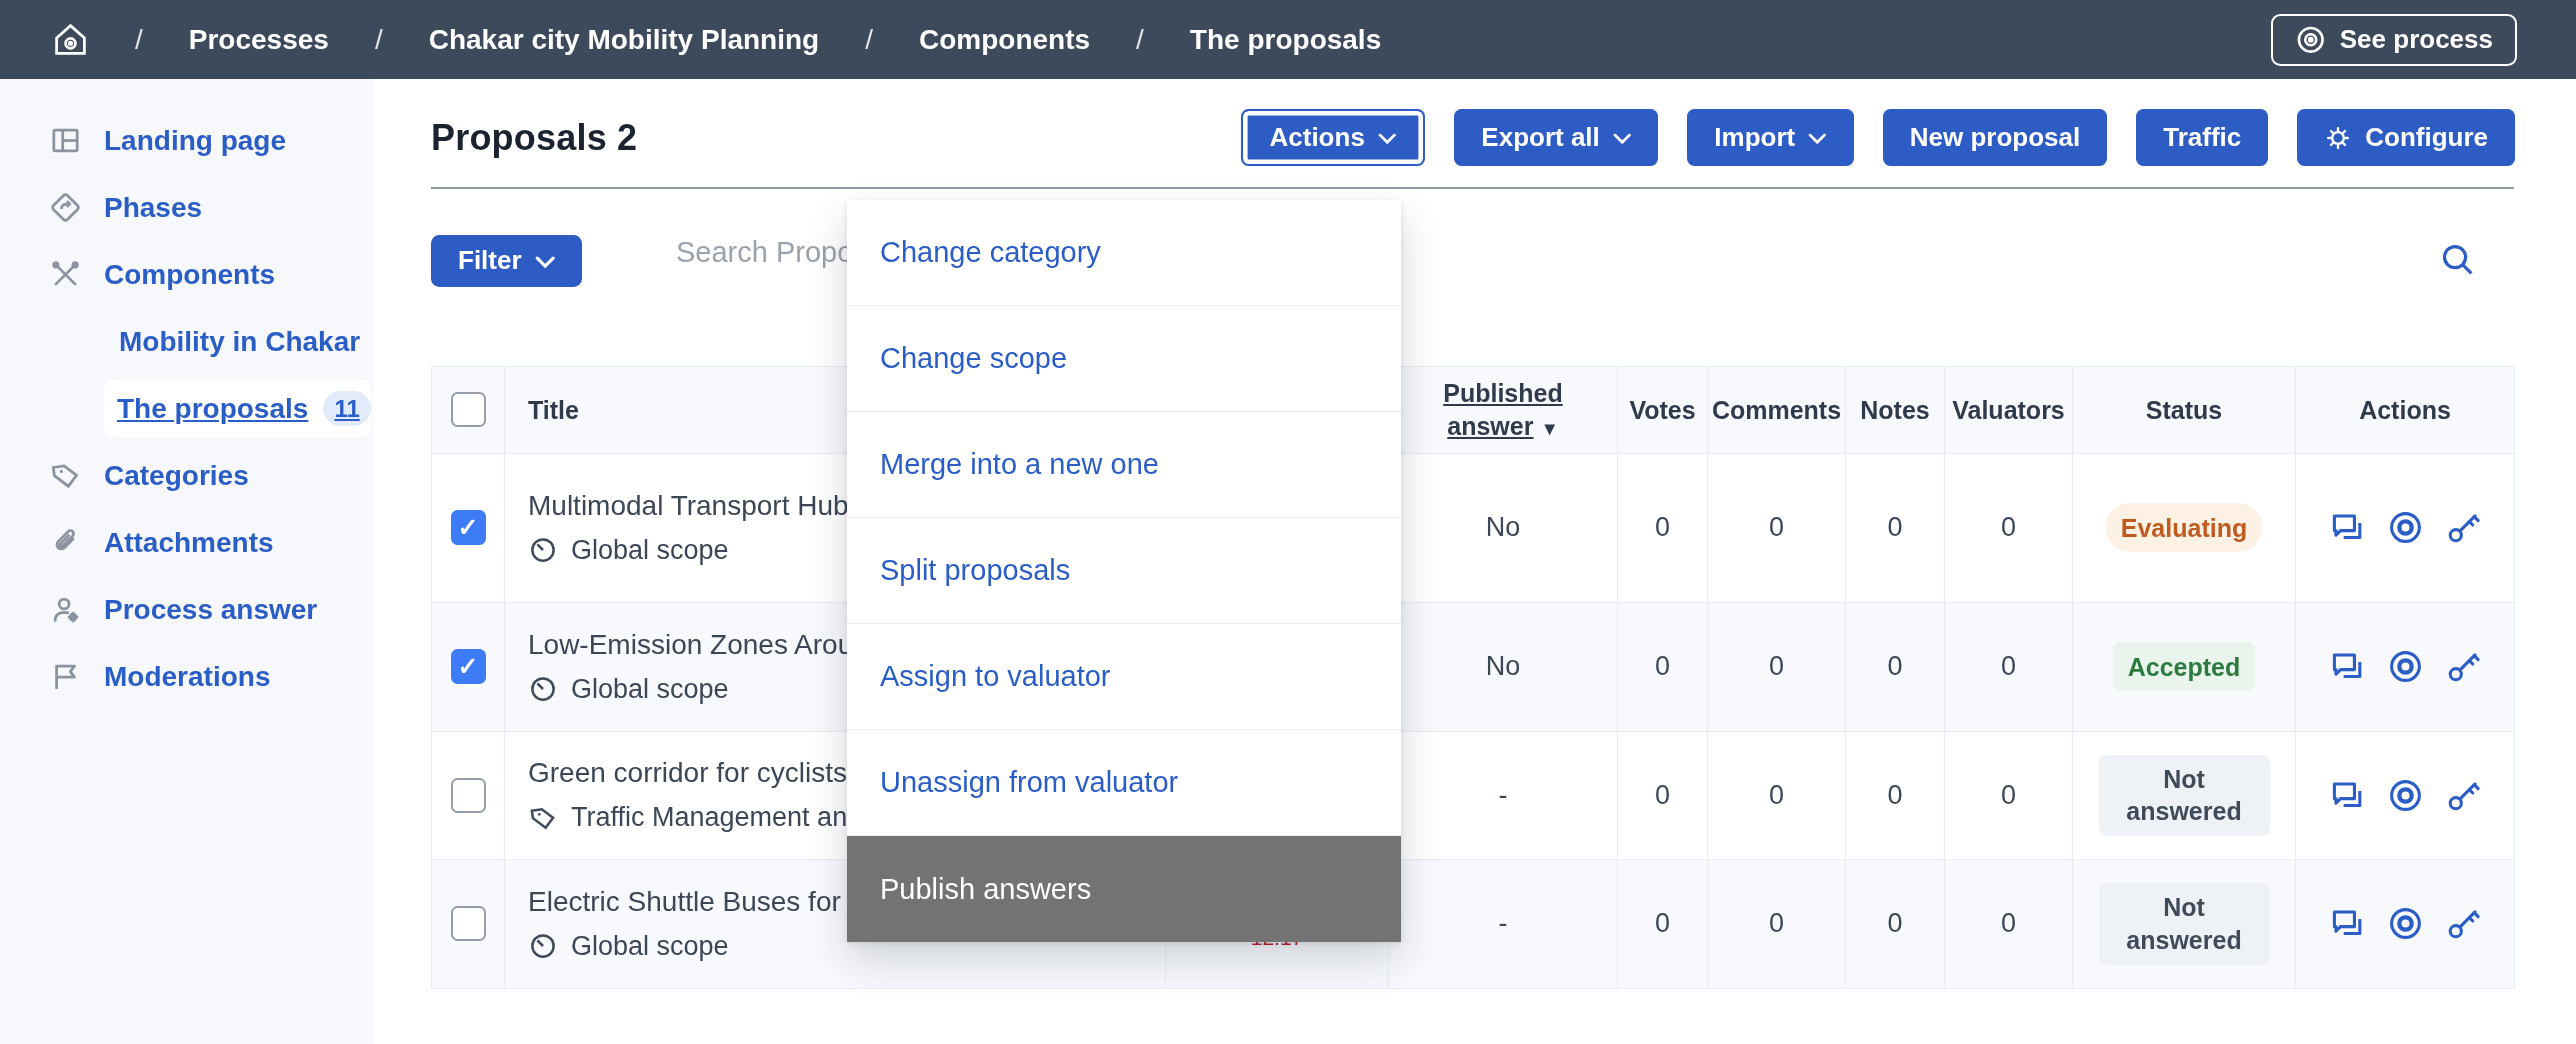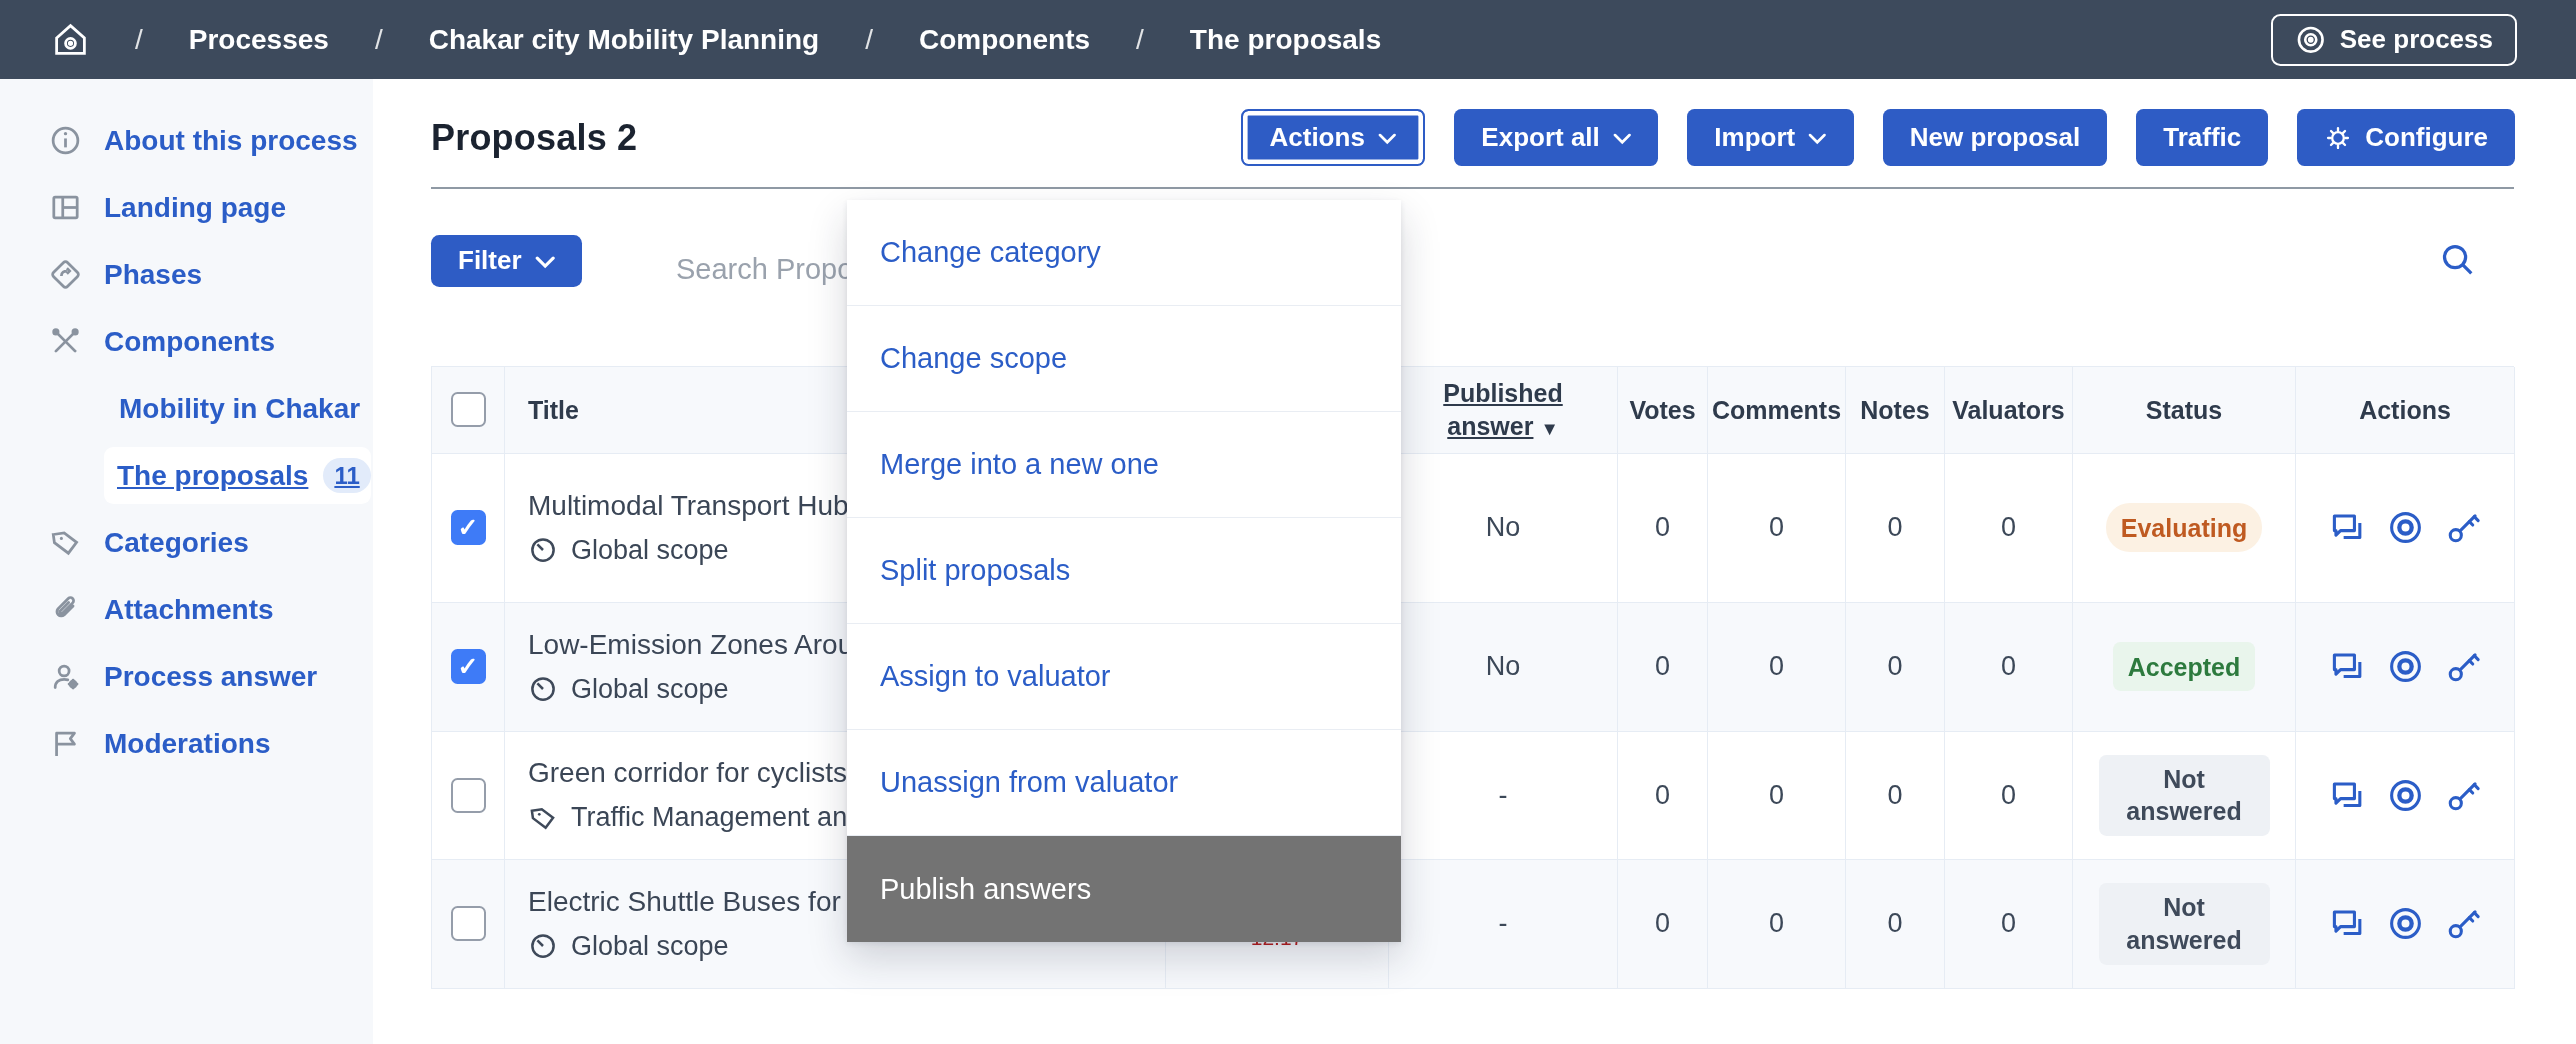--- a/index.html
+++ b/index.html
@@ -25,21 +25,21 @@
   
   #main{position:absolute;left:373px;top:79px;width:2203px;height:966px;background:#fff;padding:30px 61px 0 58px;box-sizing:border-box;}
   .head-row{display:flex;align-items:center;}
   #page-title{font-size:36px;font-weight:700;color:#1b2330;letter-spacing:0.2px;}
   .btn-group{margin-left:auto;display:flex;gap:29px;}
   .btn{display:flex;align-items:center;justify-content:center;gap:13px;height:57px;padding:0 27px;background:#2e5cc5;color:#fff;font-size:26px;font-weight:700;border:none;border-radius:7.4px;cursor:pointer;box-sizing:border-box;white-space:nowrap;}
   .btn-focused{border:2.8px solid #2e5cc5;box-shadow:inset 0 0 0 4.6px #ffffff;}
   .chev{margin-top:2.8px;}
   .divider{height:1.9px;background:#8f99a4;margin-top:21px;width:2083px;}
 
-  .filter-row{position:relative;margin-top:46px;height:52px;width:2083px;display:flex;align-items:flex-end;gap:16px;}
+  .filter-row{position:relative;margin-top:46px;height:52px;width:2083px;display:flex;align-items:flex-start;gap:16px;}
   #filter-btn{height:52px;border-radius:8.3px;}
   #search-input{margin-left:76px;border:none;outline:none;background:transparent;font-size:29px;color:#3c4858;width:1019px;font-family:"Liberation Sans",sans-serif;}
   #search-input::placeholder{color:#9aa2ad;}
   .search-ic{position:absolute;right:37px;top:5.6px;cursor:pointer;}
 
   
   #table{margin-top:79px;width:2083px;}
   .tr{display:grid;grid-template-columns:74px 661px 223px 229px 90px 138px 99px 128px 223px 219px;}
   .th-row{background:#f7f9fc;height:87px;border-top:0.9px solid #e6ecf4;}
   .td,.th{border-right:0.9px solid #e6ecf4;border-bottom:0.9px solid #e6ecf4;display:flex;align-items:center;justify-content:center;box-sizing:border-box;}
@@ -107,30 +107,20 @@
             <circle cx="12" cy="12" r="1.2" fill="#ffffff"></circle>
         </svg>
       </span>
       <span>See process</span>
     </button>
   </div>
 
   <div id="sidebar">
     <div style="height:28px"></div>
 
-    <div class="side-item">
-      <span class="sic">
-        <svg width="33" height="33" viewBox="0 0 24 24" fill="none" stroke="#8a939f" stroke-width="2">
-          <circle cx="12" cy="12" r="9"></circle>
-            <line x1="12" y1="10.5" x2="12" y2="17"></line>
-            <circle cx="12" cy="7" r="1.2" fill="#8a939f" stroke="none"></circle>
-        </svg>
-      </span>
-      <span>About this process</span>
-    </div>
 
     <div class="side-item">
       <span class="sic">
         <svg width="33" height="33" viewBox="0 0 24 24" fill="none" stroke="#8a939f" stroke-width="2">
           <rect x="3.5" y="4.5" width="17" height="15" rx="1"></rect>
             <line x1="10" y1="4.5" x2="10" y2="19.5"></line>
             <line x1="10" y1="12" x2="20.5" y2="12"></line>
         </svg>
       </span>
       <span>Landing page</span>

